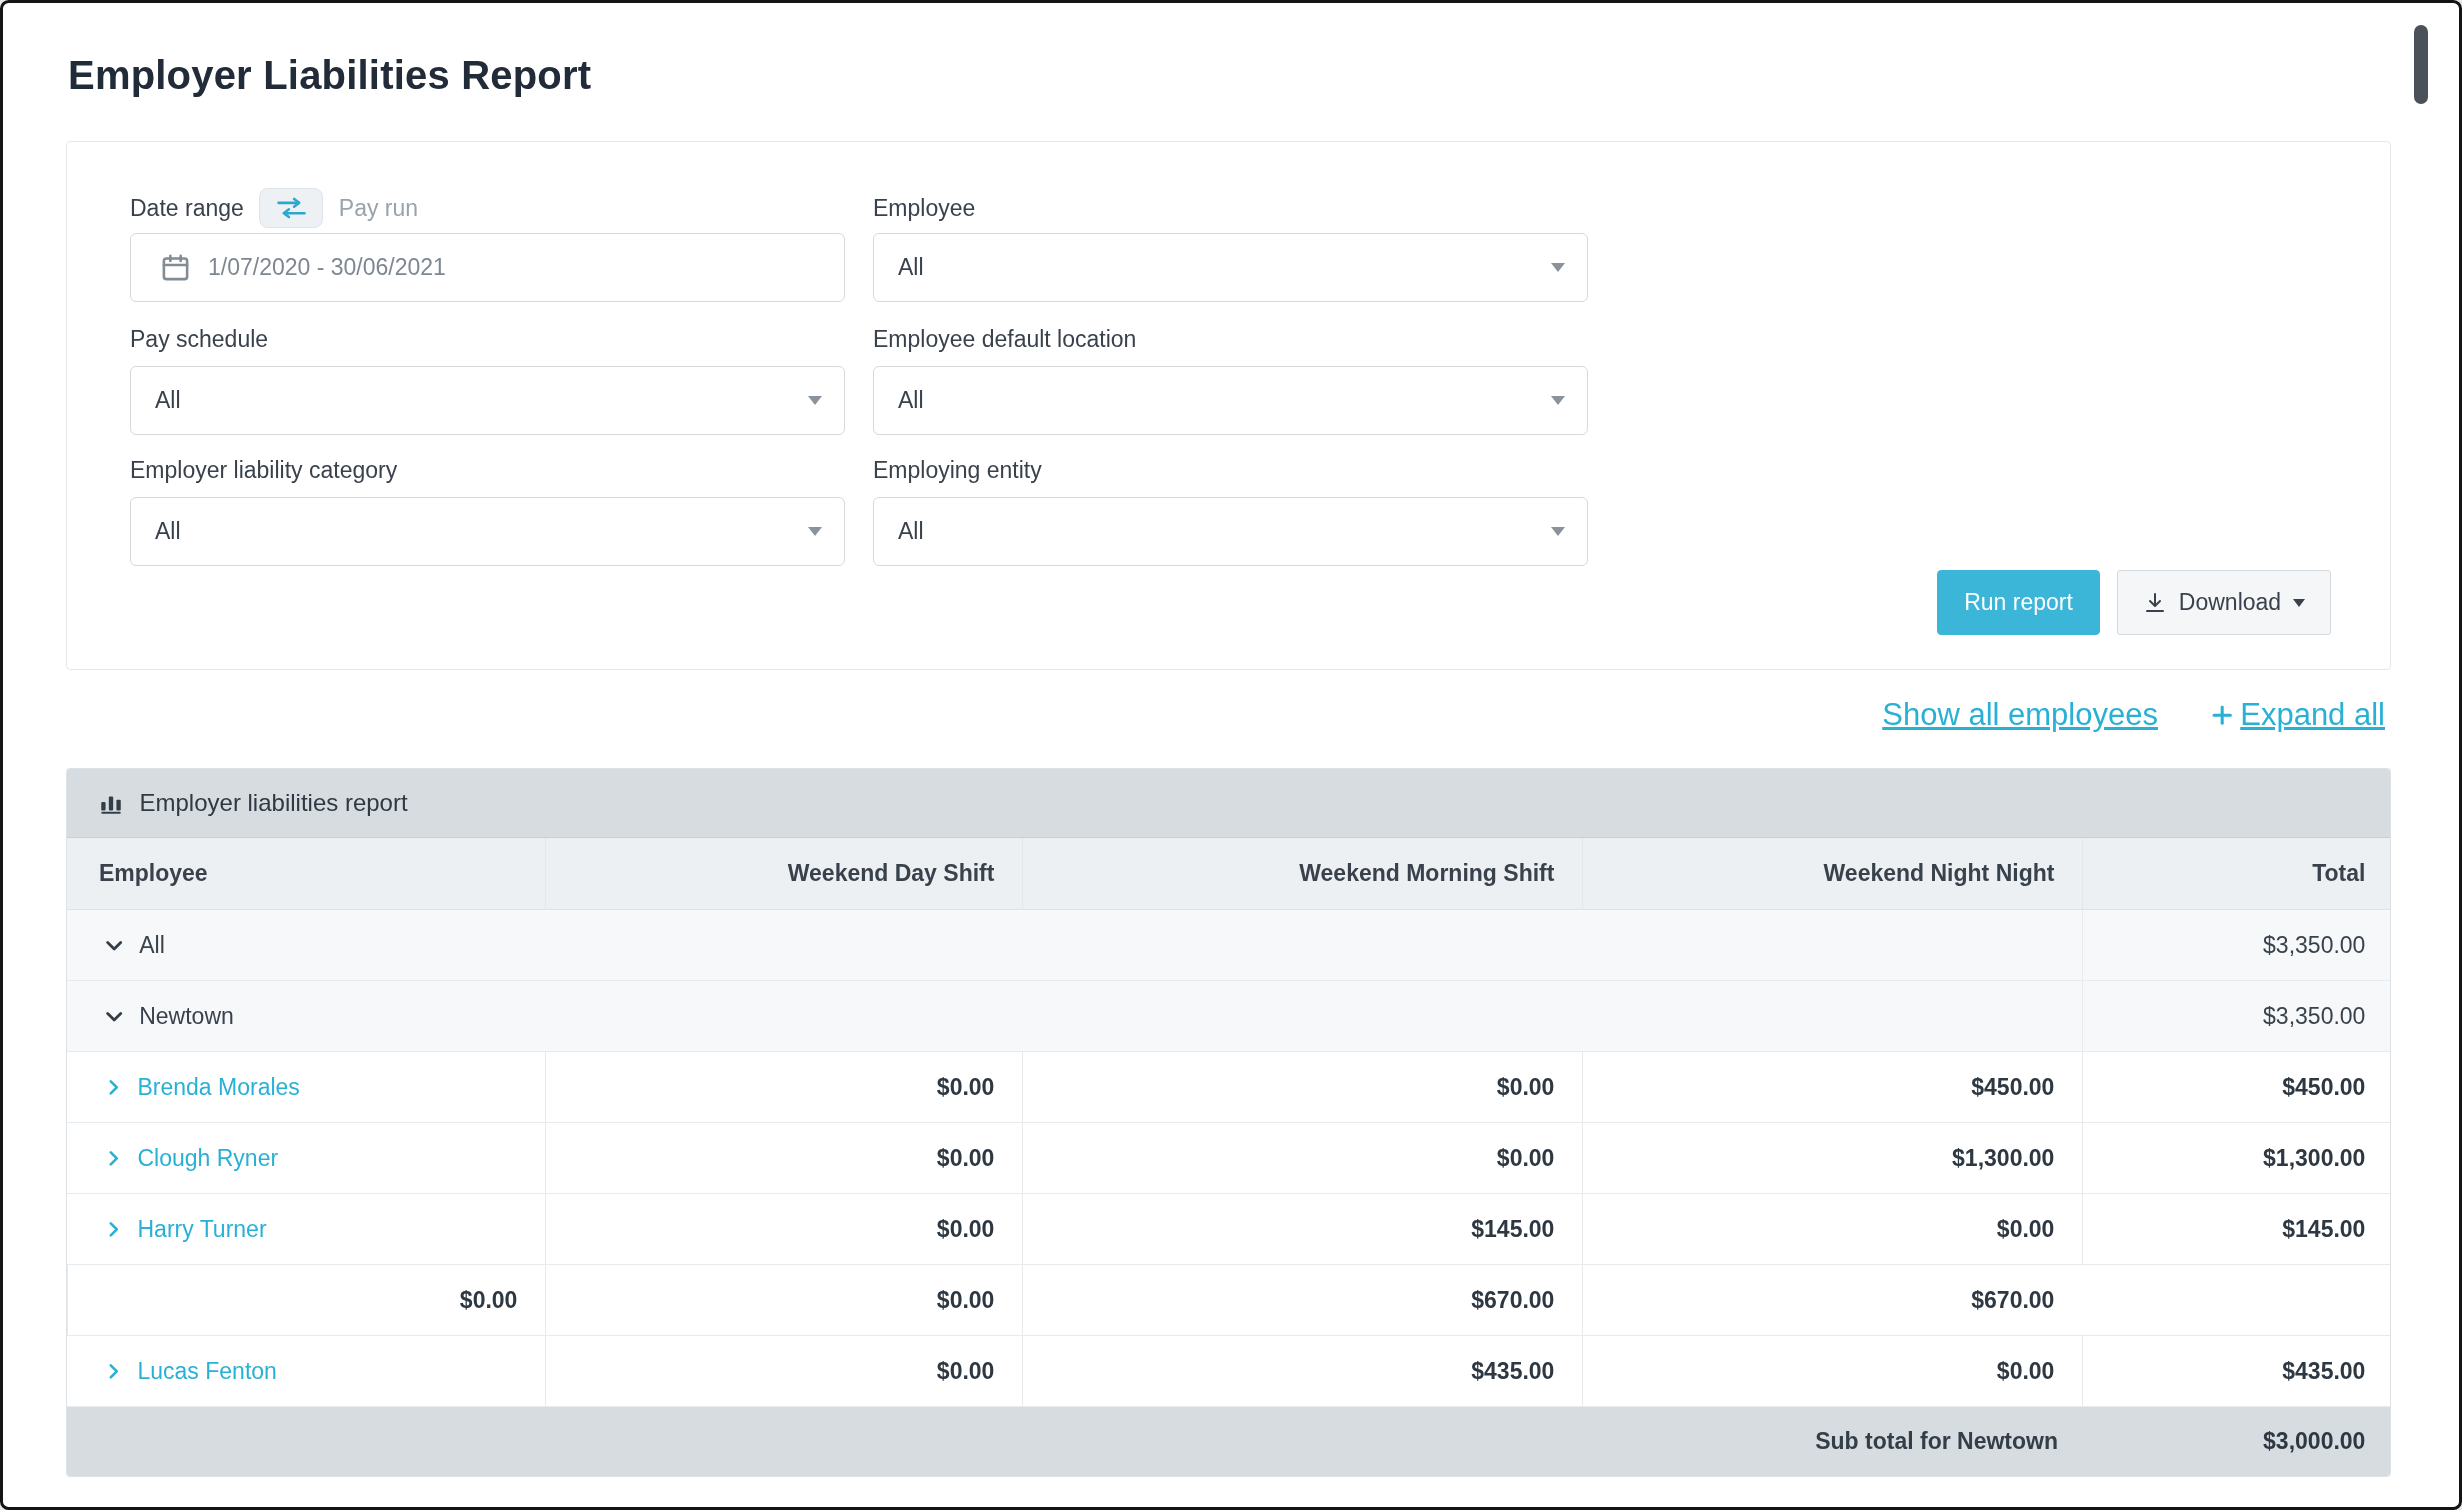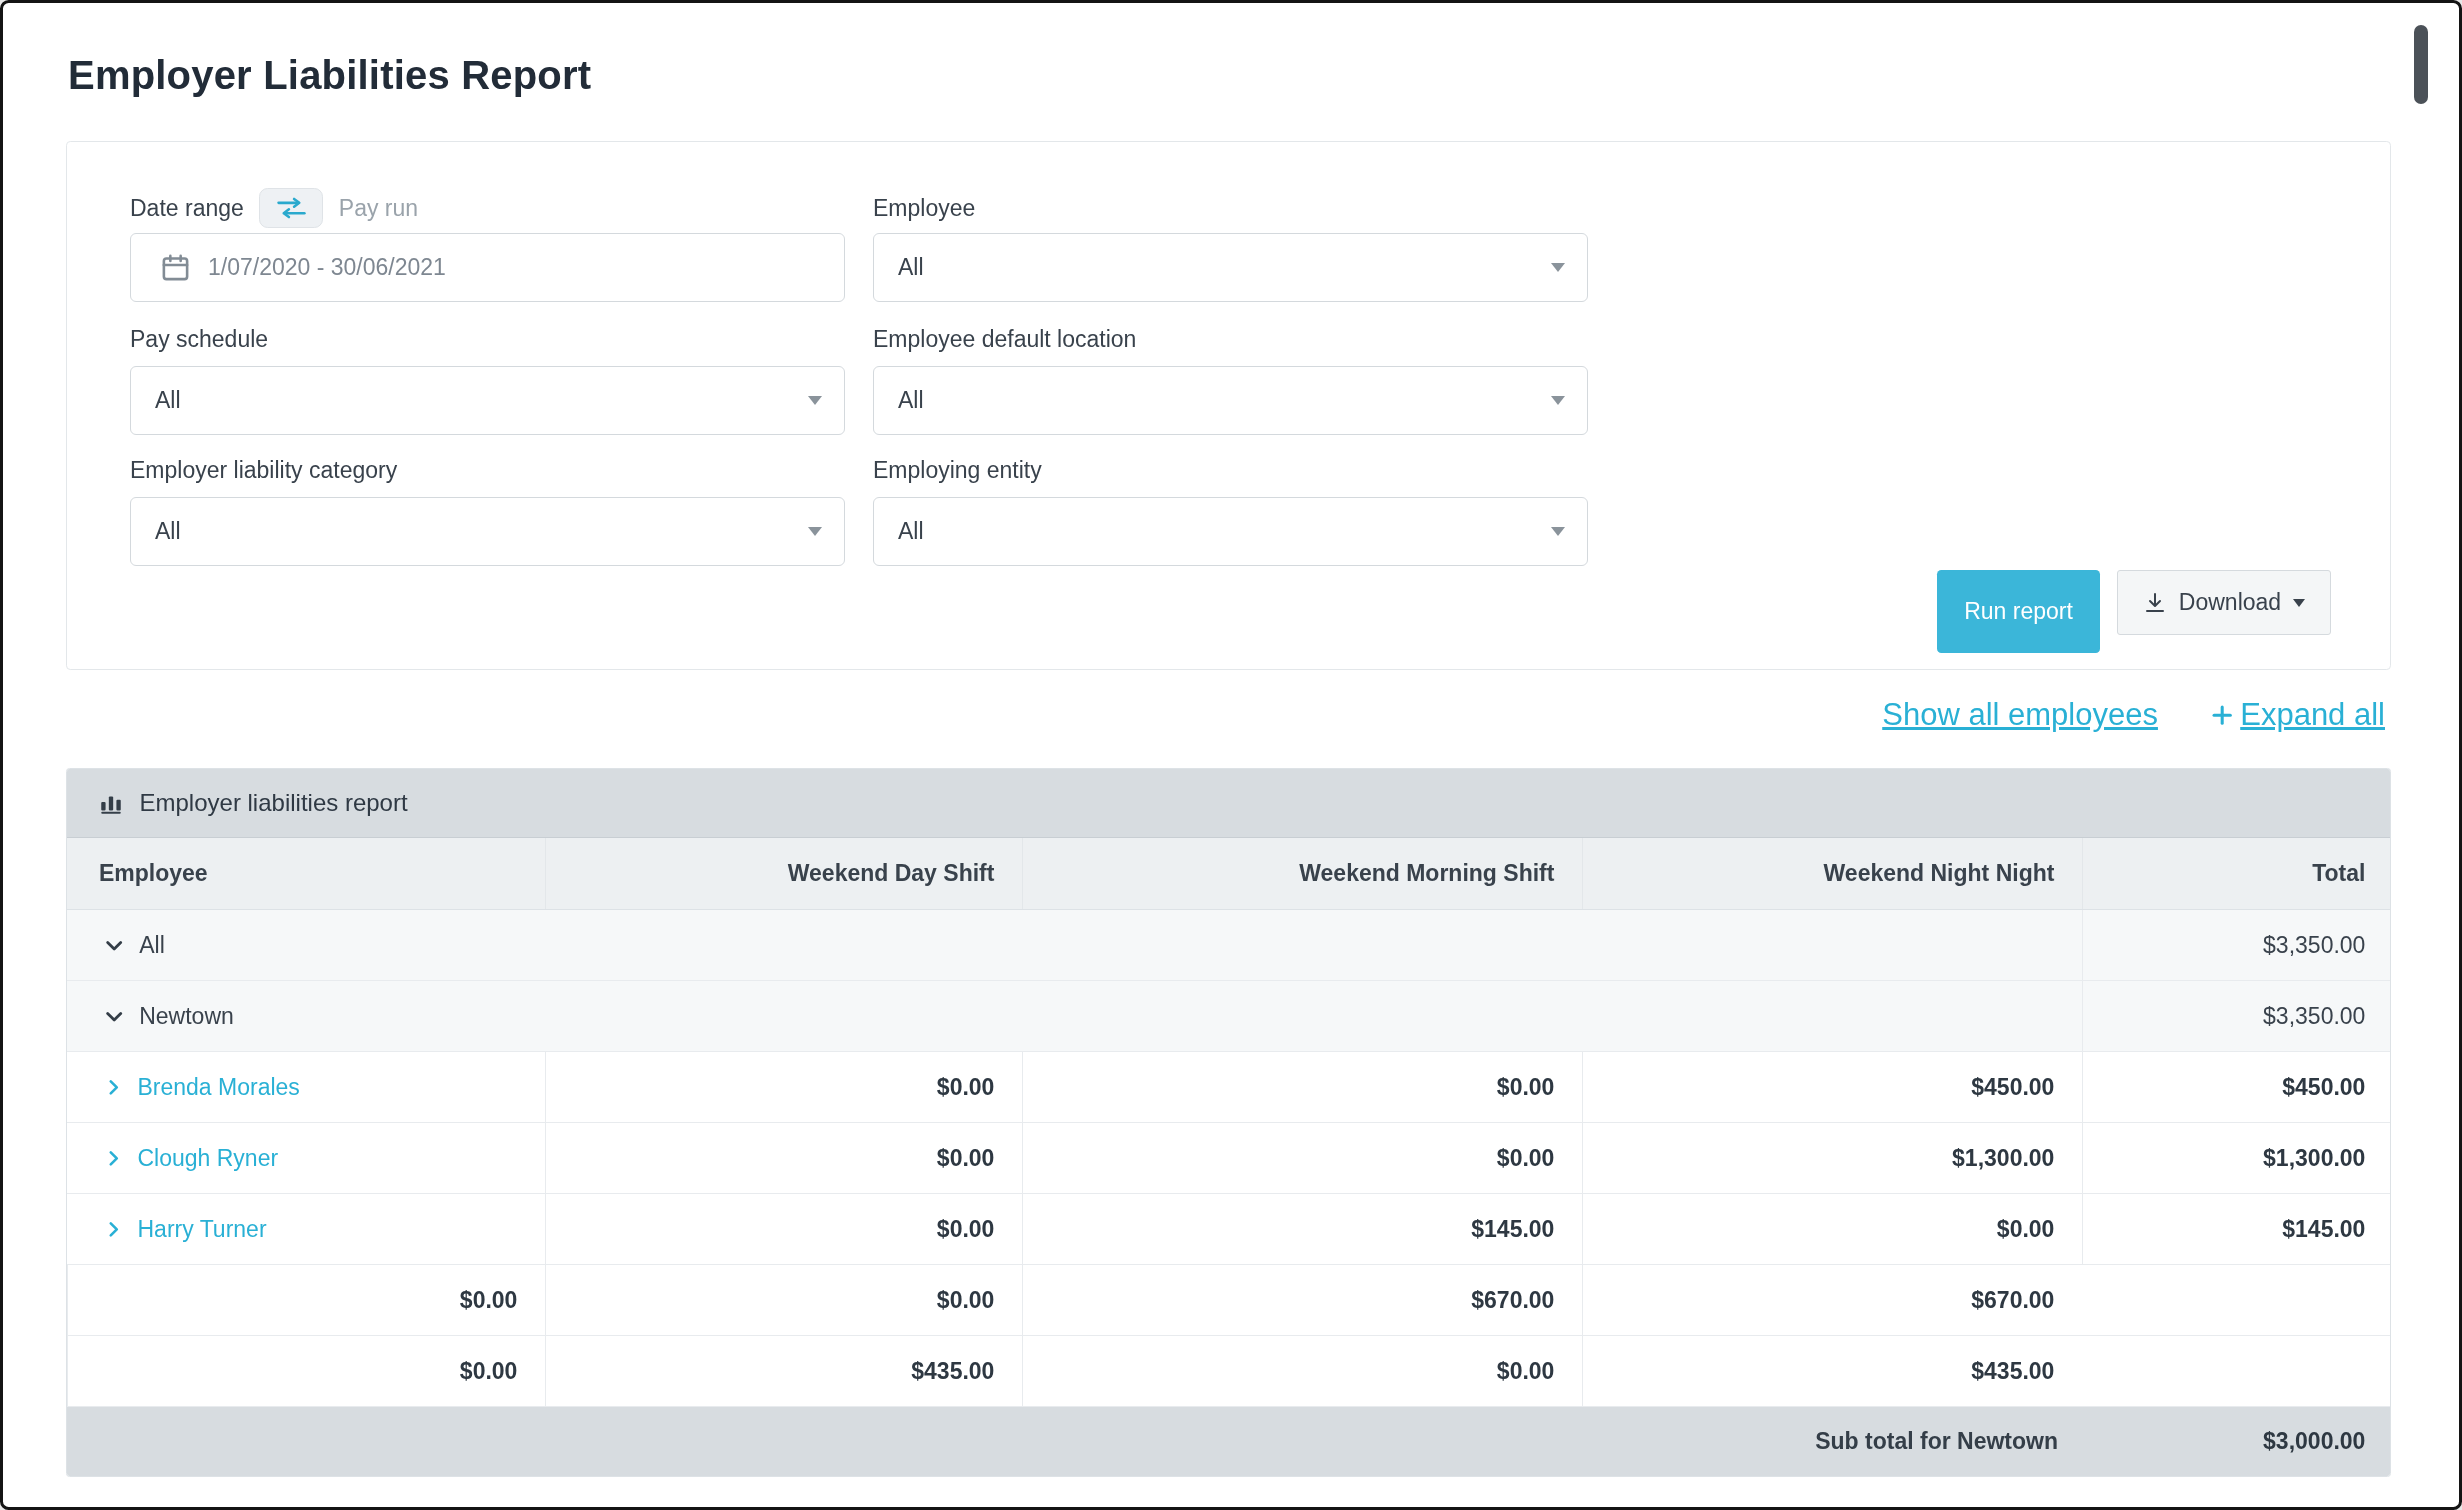--- a/index.html
+++ b/index.html
@@ -21,21 +21,21 @@
   .inputbox{
     position:absolute;height:69px;width:715px;background:#fff;border:1.7px solid #d4d9dd;border-radius:6px;
     display:flex;align-items:center;font-size:23px;
   }
   .datebox{gap:17px;padding-left:29px;color:#7e8791;}
   .selectbox{padding-left:24px;padding-right:52px;color:var(--text,#39424c);cursor:pointer;}
   .caret{position:absolute;right:22.4px;top:50%;margin-top:-4.3px;width:0;height:0;
     border-left:7.7px solid transparent;border-right:7.7px solid transparent;border-top:9.5px solid #8a939b;}
   .btn-row{position:absolute;top:428px;right:0;left:0;height:65px;}
   .btn-run{
-    position:absolute;right:290px;top:0;height:83px;width:163px;border:none;border-radius:4.3px;
+    position:absolute;right:290px;top:0;height:65px;width:163px;border:none;border-radius:4.3px;
     background:var(--button,#3bb6d9);color:#fff;font-size:23px;font-family:inherit;cursor:pointer;
   }
   .btn-download{
     position:absolute;right:59px;top:0;height:65px;width:214px;border-radius:3px;background:#f4f6f7;
     border:1.7px solid #d5dade;display:flex;align-items:center;justify-content:center;gap:12px;
     font-size:23px;color:var(--text,#39424c);cursor:pointer;
   }
   .dl-caret{width:0;height:0;border-left:6.9px solid transparent;border-right:6.9px solid transparent;border-top:8.6px solid #39424c;}
 
   
@@ -254,20 +254,28 @@
     </div>
 
     <div class="grid row">
       <div class="cell-money">$0.00</div>
       <div class="cell-money">$0.00</div>
       <div class="cell-money">$670.00</div>
       <div class="cell-money">$670.00</div>
     </div>
 
     <div class="grid row">
+      <div class="cell-name">
+        <span class="icn">
+          <svg width="20.7" height="20.7" viewBox="0 0 24 24" fill="none" stroke="#29b0d5" stroke-width="3" stroke-linecap="round" stroke-linejoin="round">
+              <path d="M9 5l7 7-7 7"></path>
+            </svg>
+        </span>
+        <span class="nm">Lucas Fenton</span>
+      </div>
       <div class="cell-money">$0.00</div>
       <div class="cell-money">$435.00</div>
       <div class="cell-money">$0.00</div>
       <div class="cell-money">$435.00</div>
     </div>
 
     <div class="tbl-footer">
       <div class="f-label">Sub total for Newtown</div>
       <div class="f-total">$3,000.00</div>
     </div>

